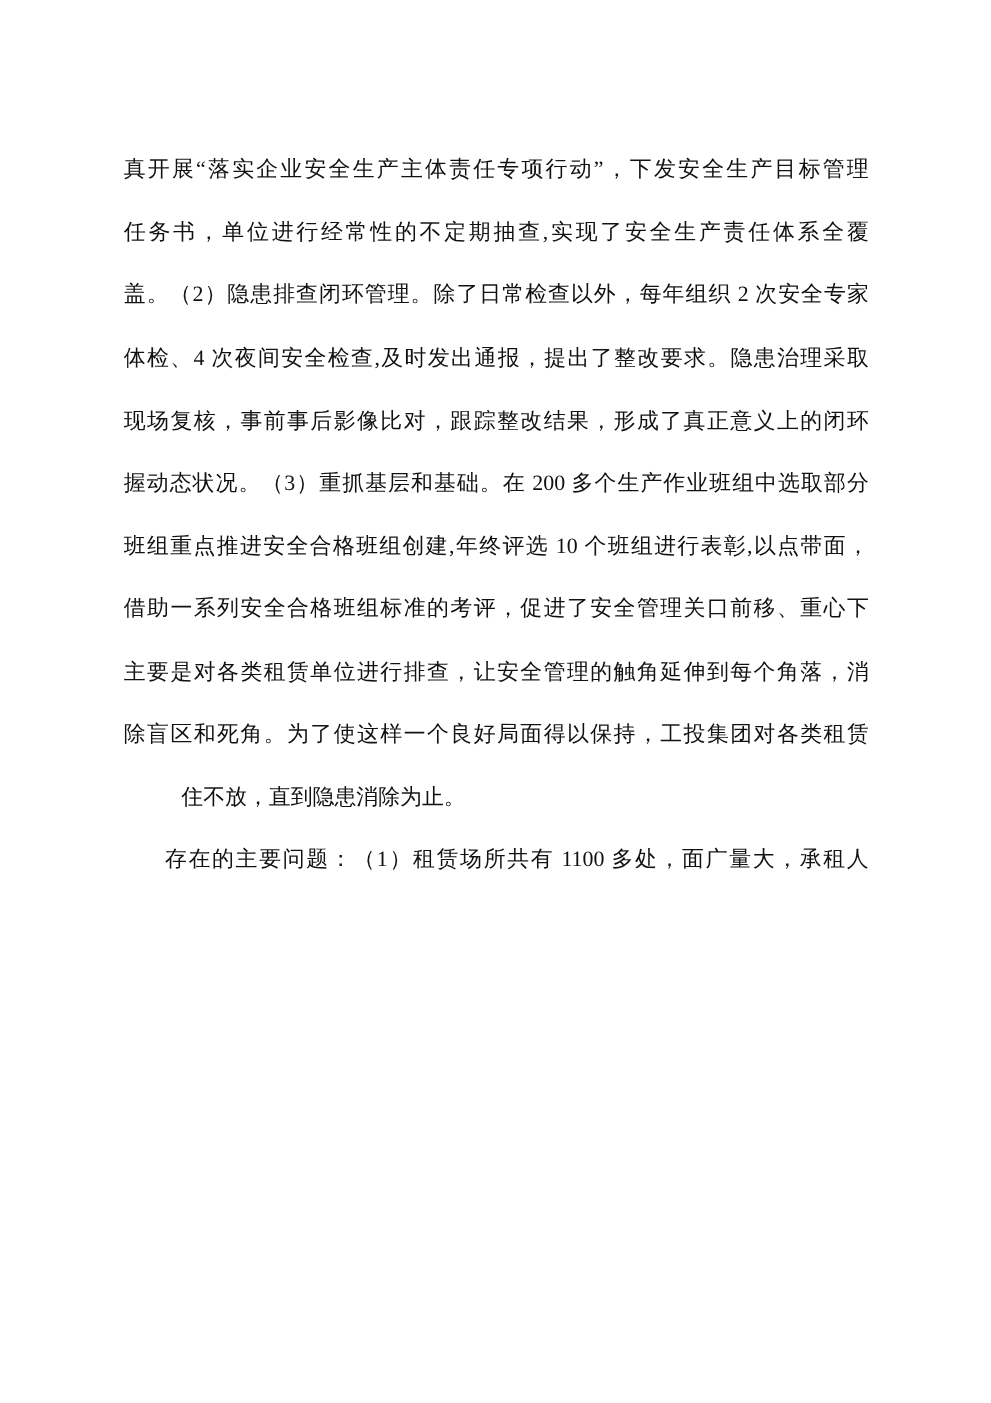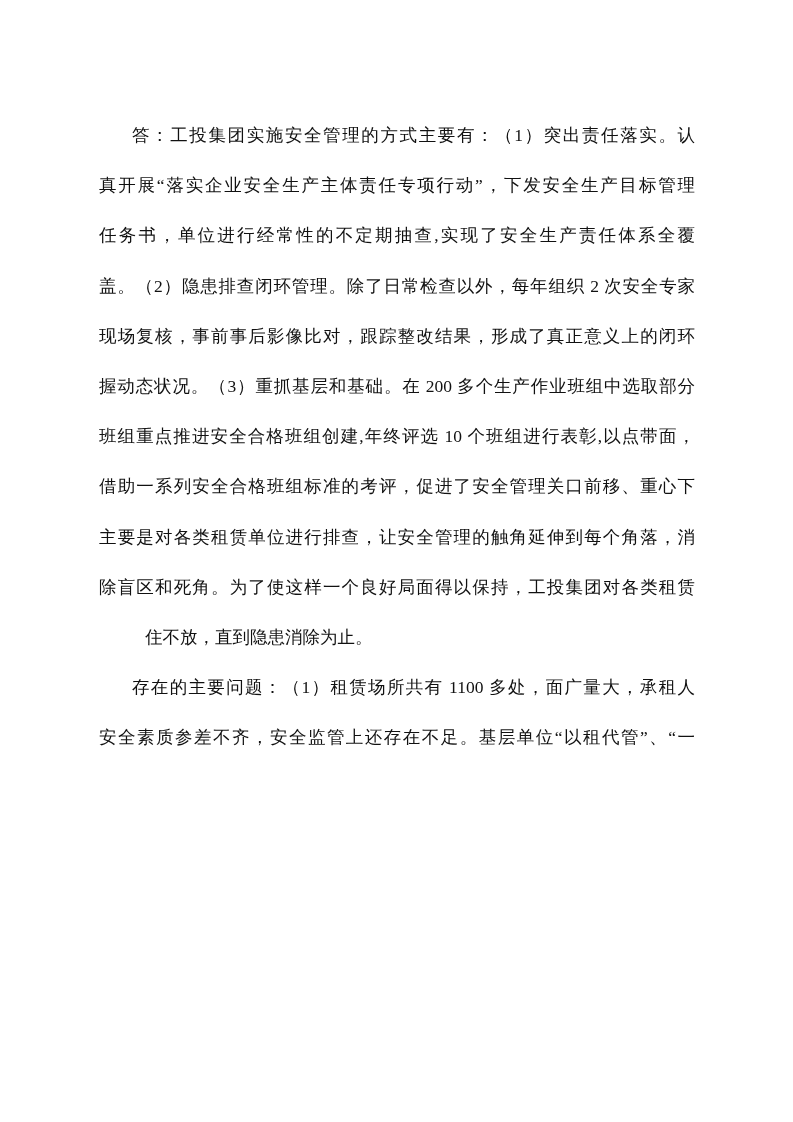--- a/index.html
+++ b/index.html
@@ -45,32 +45,31 @@
     margin-left: 46px;
   }
 </style>
 </head>
 <body>
 
 <div class="page">
   <div class="content">
 
     <div class="para">
-      <div class="line indent">答：工投集团实施安全管理的方式主要有：（1）突出责任落实。认</div>
       <div class="line">真开展“落实企业安全生产主体责任专项行动”，下发安全生产目标管理</div>
       <div class="line">任务书，单位进行经常性的不定期抽查,实现了安全生产责任体系全覆</div>
       <div class="line">盖。（2）隐患排查闭环管理。除了日常检查以外，每年组织 2 次安全专家</div>
+      <div class="line">体检、4 次夜间安全检查,及时发出通报，提出了整改要求。隐患治理采取</div>
       <div class="line">现场复核，事前事后影像比对，跟踪整改结果，形成了真正意义上的闭环</div>
       <div class="line">握动态状况。（3）重抓基层和基础。在 200 多个生产作业班组中选取部分</div>
       <div class="line">班组重点推进安全合格班组创建,年终评选 10 个班组进行表彰,以点带面，</div>
       <div class="line">借助一系列安全合格班组标准的考评，促进了安全管理关口前移、重心下</div>
       <div class="line">主要是对各类租赁单位进行排查，让安全管理的触角延伸到每个角落，消</div>
       <div class="line">除盲区和死角。为了使这样一个良好局面得以保持，工投集团对各类租赁</div>
       <div class="line para-last">住不放，直到隐患消除为止。</div>
     </div>
 
     <div class="para">
       <div class="line indent">存在的主要问题：（1）租赁场所共有 1100 多处，面广量大，承租人</div>
-      <div class="line">安全素质参差不齐，安全监管上还存在不足。基层单位“以租代管”、“一</div>
     </div>
 
   </div>
 </div>
 
 </body></html>

